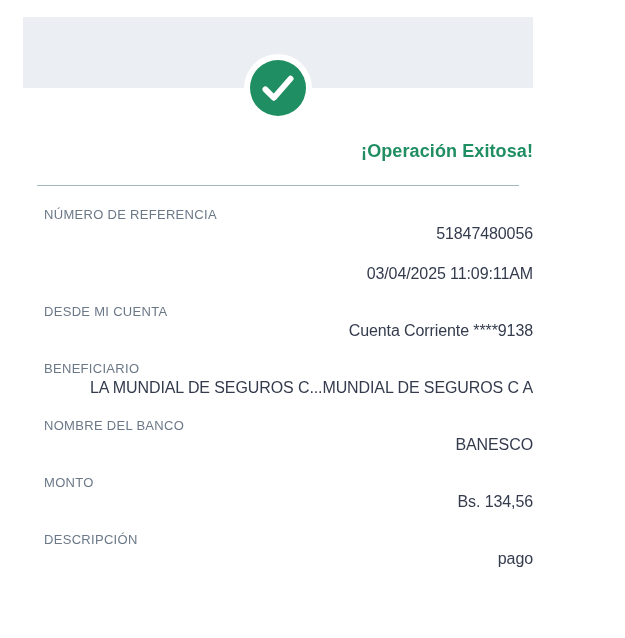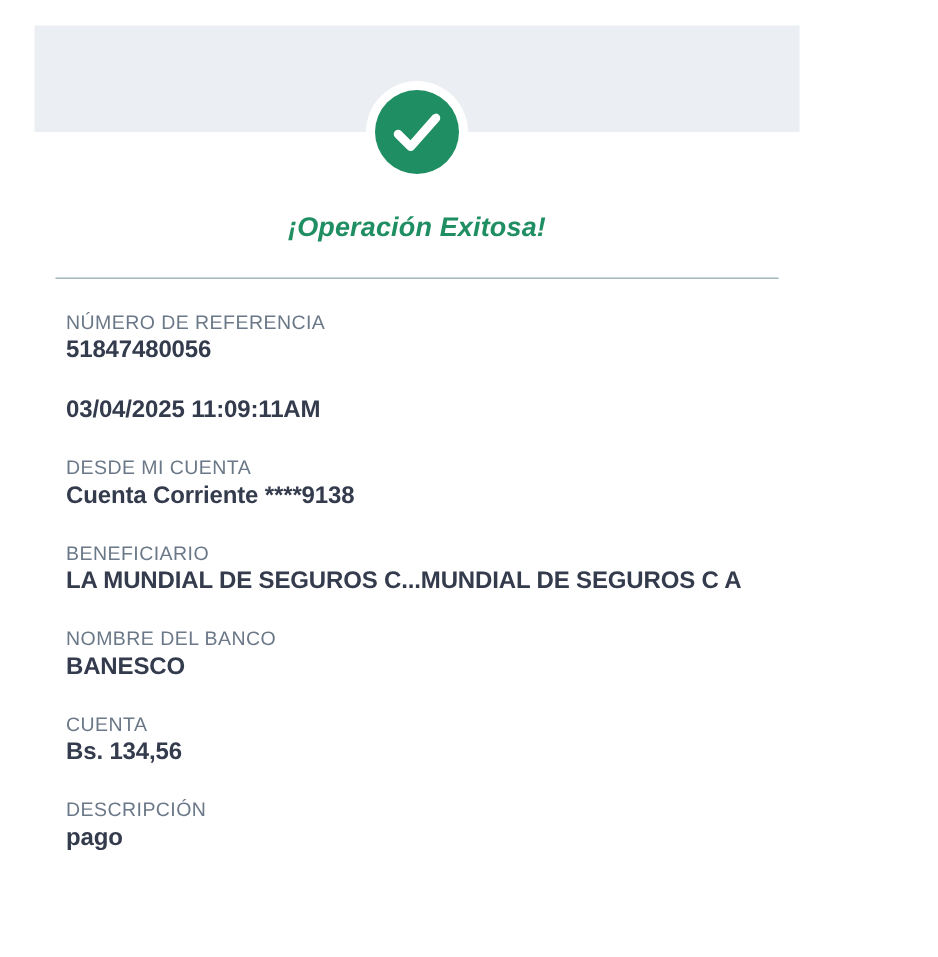--- a/index.html
+++ b/index.html
@@ -37,27 +37,26 @@
     background: #ffffff;
     display: flex;
     align-items: center;
     justify-content: center;
     position: relative;
     z-index: 2;
   }
   .badge svg { display: block; }
   .success-title {
     margin-top: 17px;
-    text-align: center;
+    text-align: right;
     font-size: 18px;
     line-height: 25px;
     font-weight: 600;
     color: var(--success-green);
     letter-spacing: 0.1px;
-    font-style: italic;
   }
   .divider {
     border: none;
     border-top: 1px solid var(--divider);
     margin: 21px 14px 0 14px;
   }
   .fields {
     padding: 21px 0 0 21px;
   }
   .field-row {
@@ -66,24 +65,25 @@
   .field-label {
     font-size: 13px;
     line-height: 16px;
     color: var(--label-gray);
     letter-spacing: 0.3px;
   }
   .field-value {
     margin-top: 1px;
     font-size: 16px;
     line-height: 20px;
-    font-weight: bold;
+    font-weight: normal;
     color: var(--value-dark);
     letter-spacing: -0.1px;
     white-space: nowrap;
+    text-align: right;
   }
 </style>
 </head>
 <body>
 
 <div class="content">
 
   <div class="header-band"></div>
 
   <div class="badge">
@@ -122,21 +122,21 @@
 
     <div class="field-row">
       <div class="field-label">NOMBRE DEL BANCO</div>
       <div class="field-value">BANESCO</div>
     </div>
 
     <div class="field-row">
     </div>
 
     <div class="field-row">
-      <div class="field-label">CUENTA</div>
+      <div class="field-label">MONTO</div>
       <div class="field-value">Bs. 134,56</div>
     </div>
 
     <div class="field-row">
       <div class="field-label">DESCRIPCIÓN</div>
       <div class="field-value">pago</div>
     </div>
 
   </div>
 </div>

